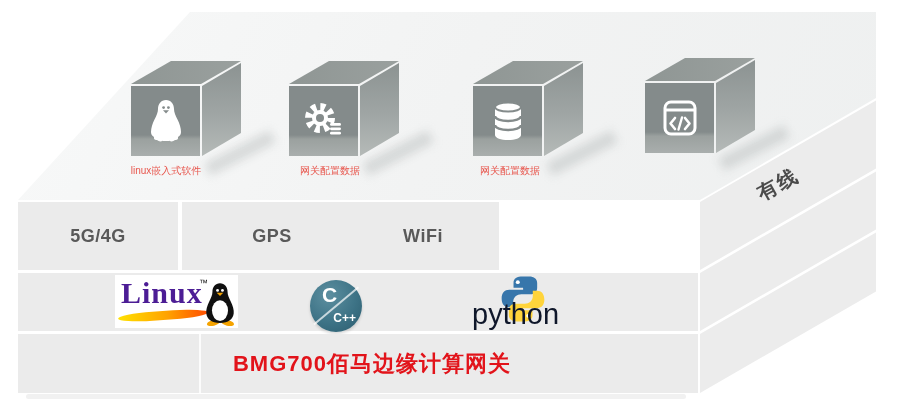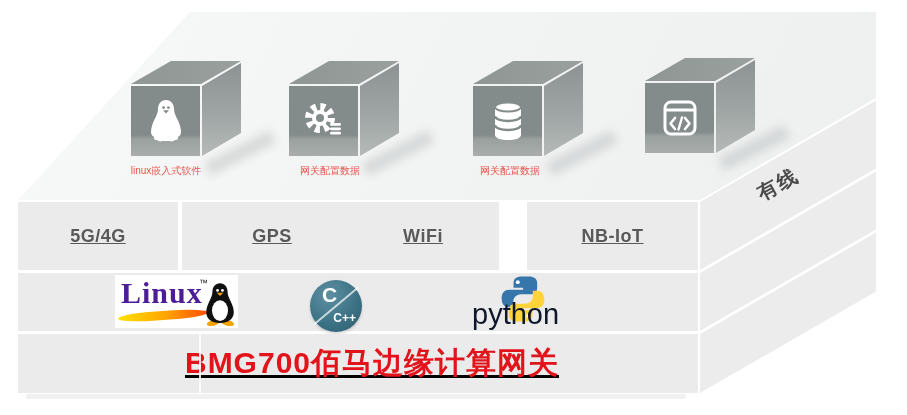--- a/index.html
+++ b/index.html
@@ -18,29 +18,29 @@
   .band-1{height:68px;}
   .band-2{height:58px;margin-top:3px;}
   .band-3{height:59px;margin-top:3px;}
 
   
   .wired{position:absolute;left:756px;top:171px;transform:rotate(-29deg);
     font-size:20px;font-weight:bold;color:var(--side-text,#4b4b4b);letter-spacing:2px;}
 
   
   .cell{position:absolute;background:var(--cell-bg,#ebebeb);display:flex;
-    align-items:center;justify-content:center;text-decoration:underline;}
+    align-items:center;justify-content:center;}
   .conn-cell{top:202px;height:68px;font-size:18px;font-weight:bold;
     color:var(--row-text,#595959);letter-spacing:.5px;}
   .c1{left:18px;width:160px;} .c2{left:182px;width:180px;}
   .c3{left:347px;width:152px;} .c4{left:527px;width:171px;}
   .row2{left:18px;top:273px;width:680px;height:58px;}
   .row3{left:18px;top:334px;width:680px;height:59px;}
   .row3-sep{position:absolute;left:199px;top:334px;width:2px;height:59px;background:rgba(255,255,255,.85);}
-  .title-red{font-size:30px;font-weight:bold;color:var(--title-red,#e2131a);letter-spacing:1px;margin-left:28px;}
+  .title-red{font-size:22px;font-weight:bold;color:var(--title-red,#e2131a);letter-spacing:1px;margin-left:28px;}
   .bottom-shadow{position:absolute;left:26px;top:394px;width:660px;height:5px;
     background:#f1f1f1;border-radius:3px;}
 
   
   .cube{position:absolute;width:110px;height:95px;}
   .cube .f-top{position:absolute;left:0;top:0;width:110px;height:23px;
     background:linear-gradient(90deg,#8f9694,#9aa09e);
     clip-path:polygon(0px 23px,70px 23px,110px 0px,40px 0px);}
   .cube .f-front{position:absolute;left:0;top:25px;width:69px;height:70px;
     background:linear-gradient(180deg,#848b8b 0%,#848b8b 70%,#9ba19f 76%,#a9aead 100%);}
@@ -147,21 +147,20 @@
     </svg>
   </div>
 
   <div class="cube-label" style="left:81px;">linux嵌入式软件</div>
   <div class="cube-label" style="left:245px;">网关配置数据</div>
   <div class="cube-label" style="left:425px;">网关配置数据</div>
 
   <div class="cell conn-cell c1">5G/4G</div>
   <div class="cell conn-cell c2">GPS</div>
   <div class="cell conn-cell c3">WiFi</div>
-  <div class="cell conn-cell c4">NB-IoT</div>
 
   <div class="cell row2"></div>
 
   <div class="linux-box">
     <span class="linux-word">Linux</span>
     <span class="linux-tm">™</span>
     <div class="linux-swoosh"></div>
     <svg class="linux-tux" width="34" height="46" viewBox="0 0 36 46">
       <ellipse cx="11" cy="43" rx="7" ry="3" fill="#f5a300" transform="rotate(-14 11 43)"></ellipse>
       <ellipse cx="26" cy="43" rx="7" ry="3" fill="#f5a300" transform="rotate(14 26 43)"></ellipse>

